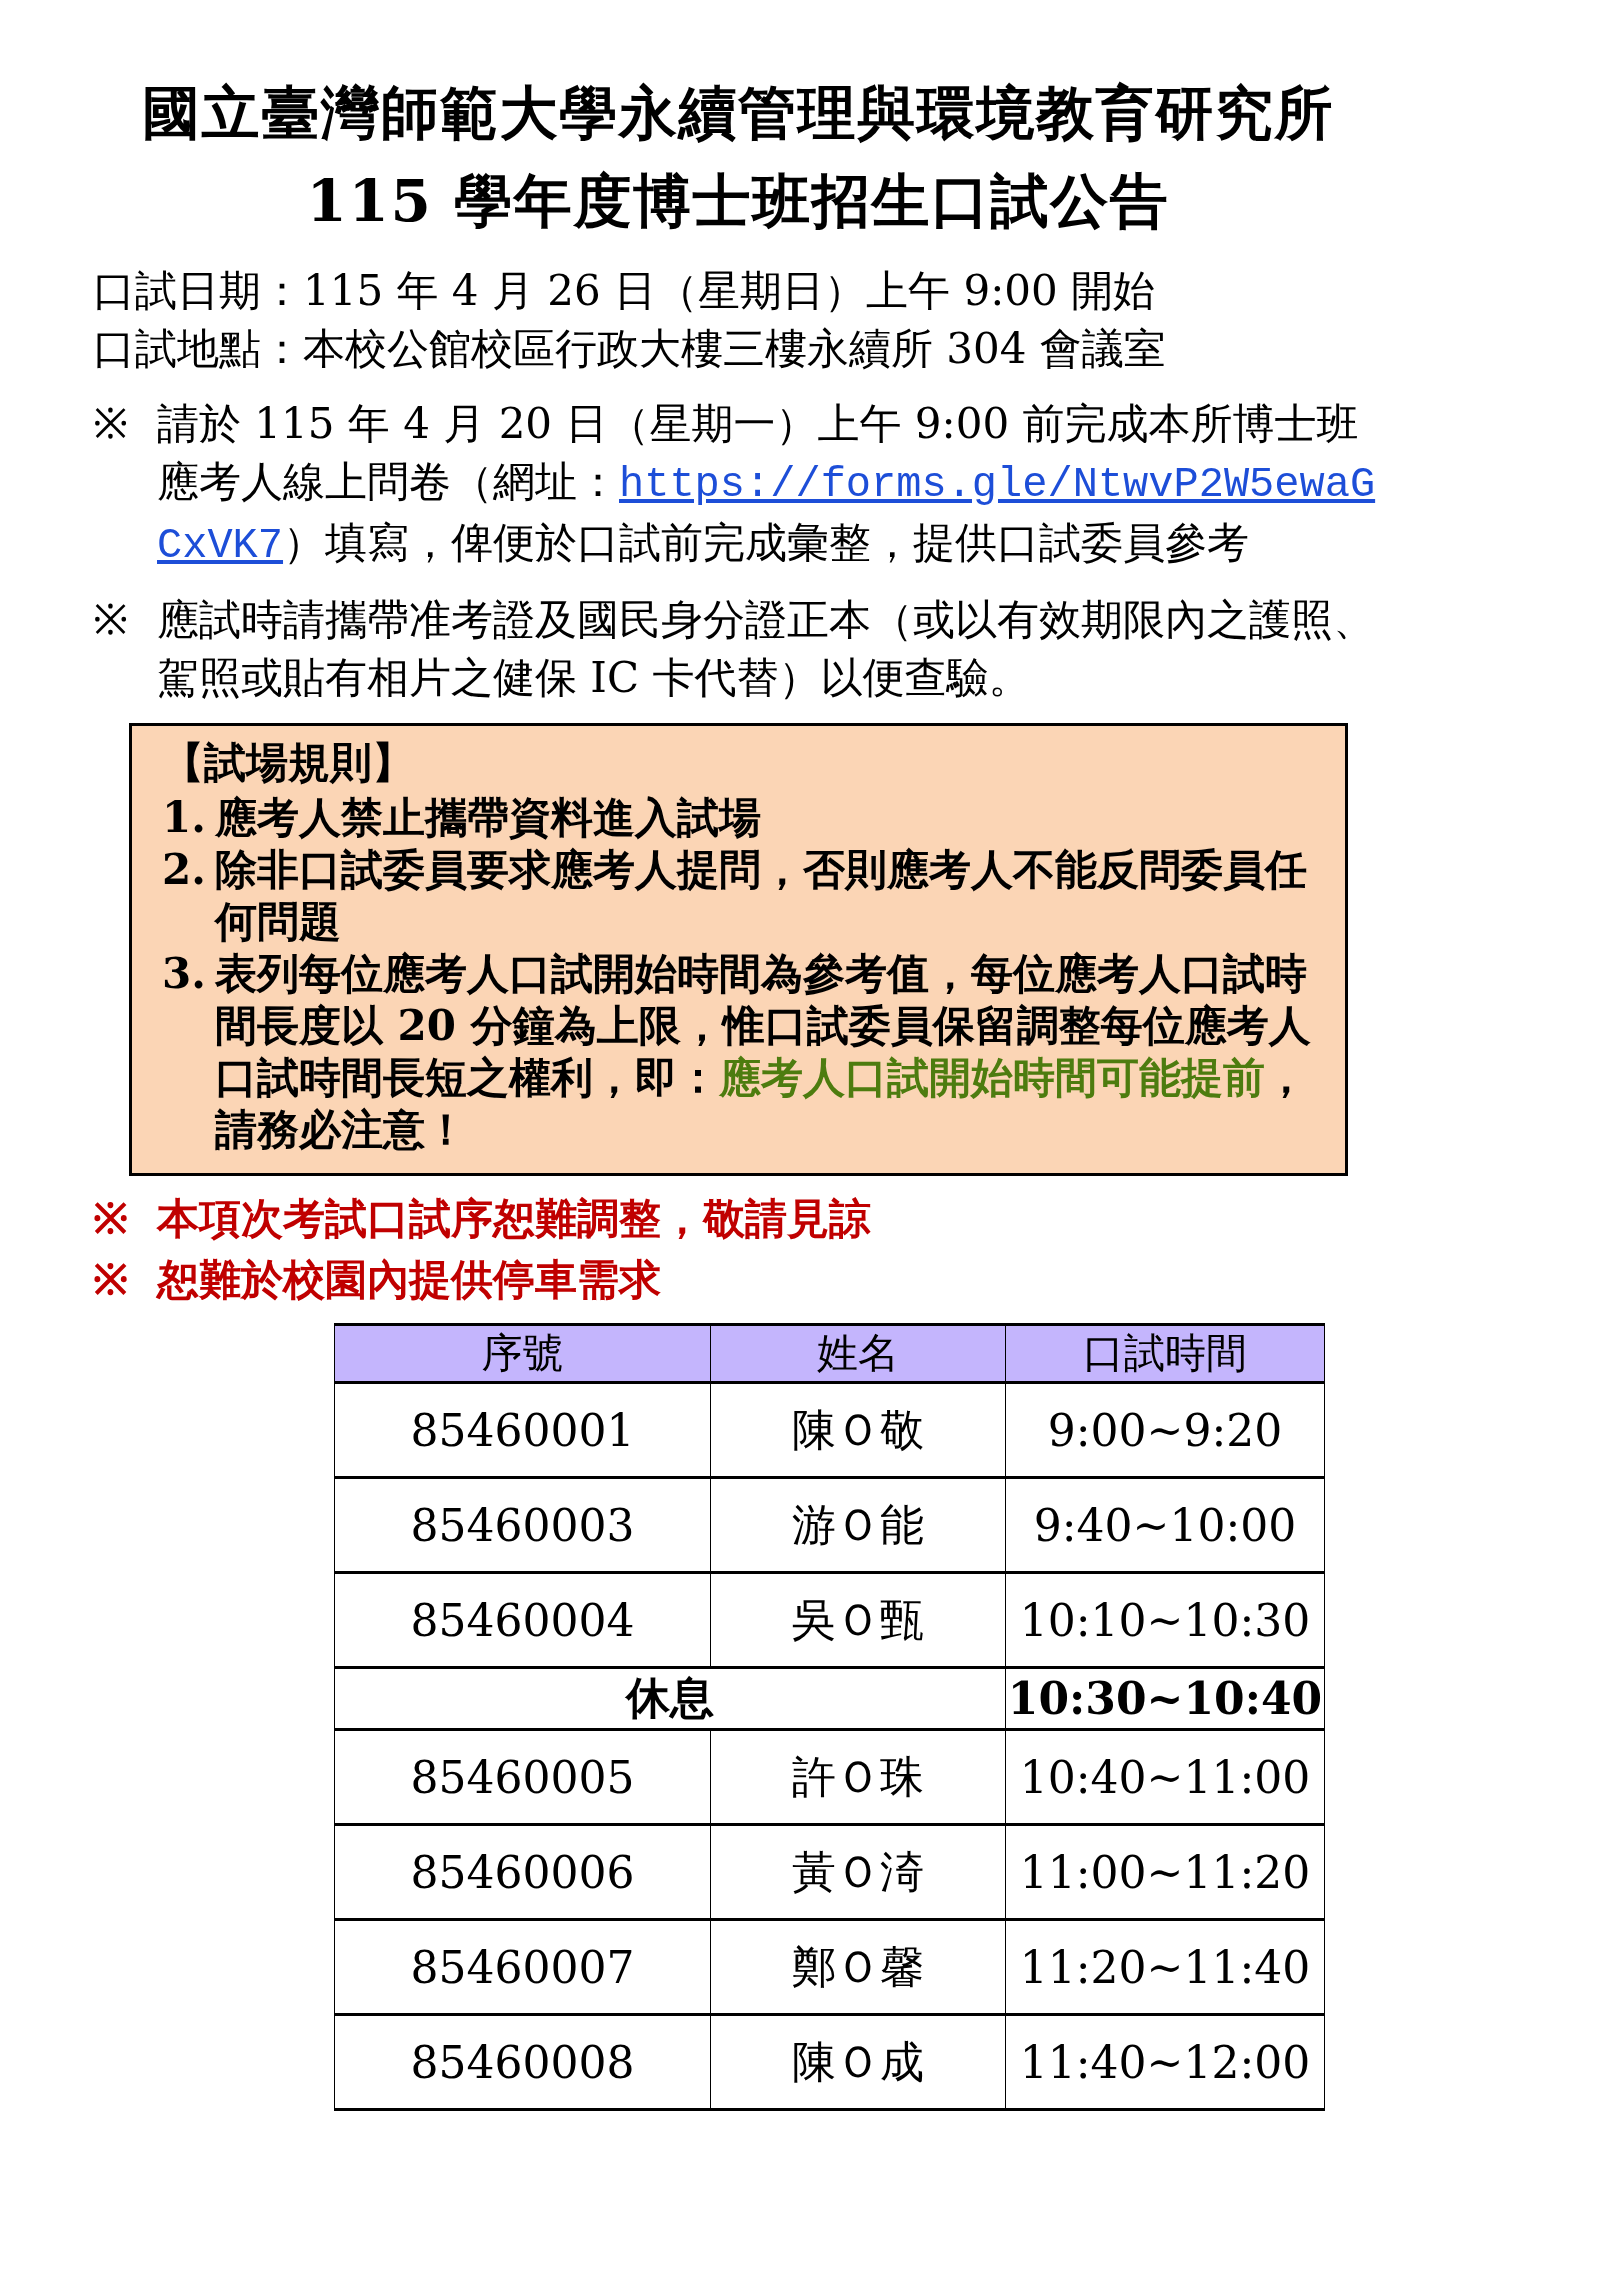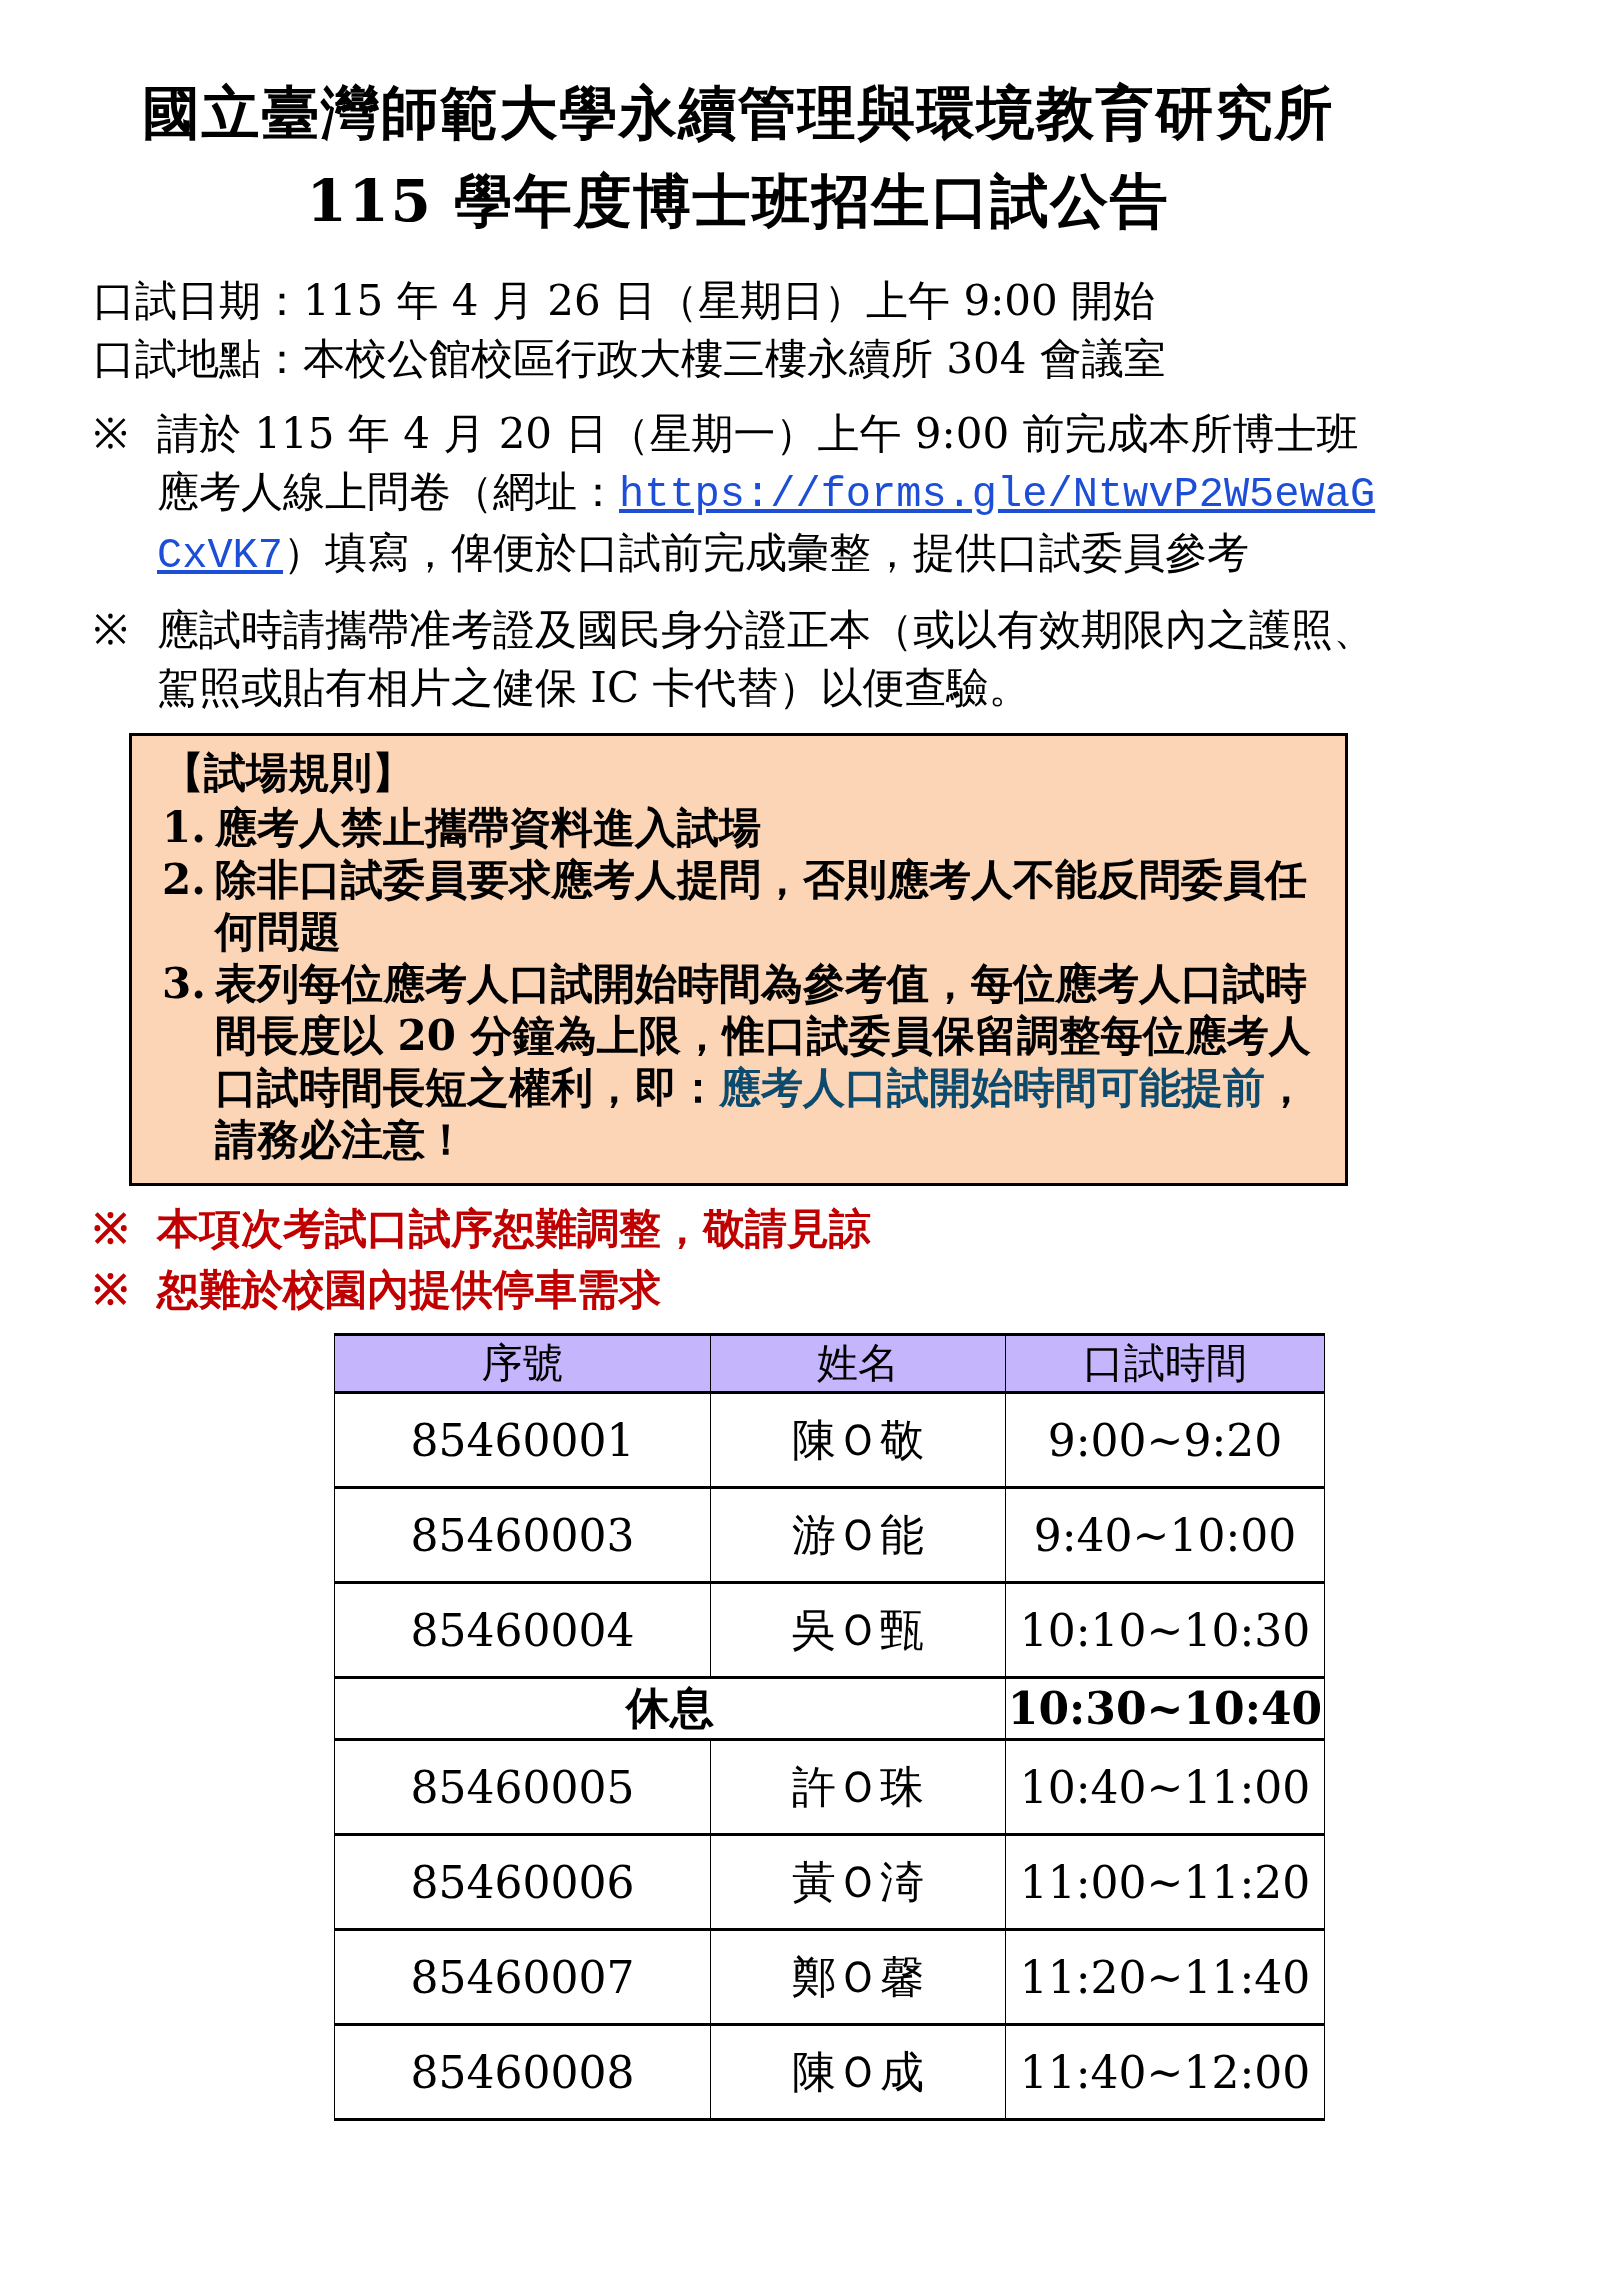--- a/index.html
+++ b/index.html
@@ -7,39 +7,39 @@
     position:relative;
     width:1476px; height:2295px;
     box-sizing:border-box;
     padding:69px 93px 0 93px;
     background:#ffffff;
     color:#000;
     font-family:"DejaVu Serif","Liberation Serif",serif;
     overflow:hidden;
   }
   .title { text-align:center; font-weight:bold; font-size:58px; line-height:88px; letter-spacing:1.6px; }
-  .info { margin-top:27px; font-size:42px; line-height:58px; }
+  .info { margin-top:17px; font-size:42px; line-height:58px; }
   .info-line { white-space:nowrap; }
   .notes { margin-top:17.3px; }
   .hang { font-size:42px; line-height:58px; padding-left:64px; margin-bottom:15.7px; }
   .marker { display:inline-block; width:64px; margin-left:-64px; }
   a.form-link { color:#1d4ed8; text-decoration:underline; word-break:break-all;font-family:Liberation Mono, monospace; }
   .rules-box {
     margin:4.7px 35px 0 36px;
     border:3.1px solid #000;
     background:#FBD5B5;
     padding:11px 22px 17.3px 30px;
     font-weight:bold;
     font-size:42px; line-height:52px;
     box-sizing:border-box;
   }
   .rules-title { margin-bottom:3.1px; }
   .rule { padding-left:53px; }
   .rule-num { display:inline-block; width:53px; margin-left:-53px; }
-  .red { color:#0c4a6e; }
+  .red { color:#4d7c0f; }
   .red-notes { margin-top:14px; font-weight:bold; font-size:42px; line-height:58px; color:#C00000; }
   .red-notes .hang { margin-bottom:3.1px; }
   table.schedule {
     border-collapse:collapse;
     table-layout:fixed;
     margin:14px 0 0 241px;
     font-size:44px;
   }
   table.schedule col.c1 { width:376px; }
   table.schedule col.c2 { width:295px; }

